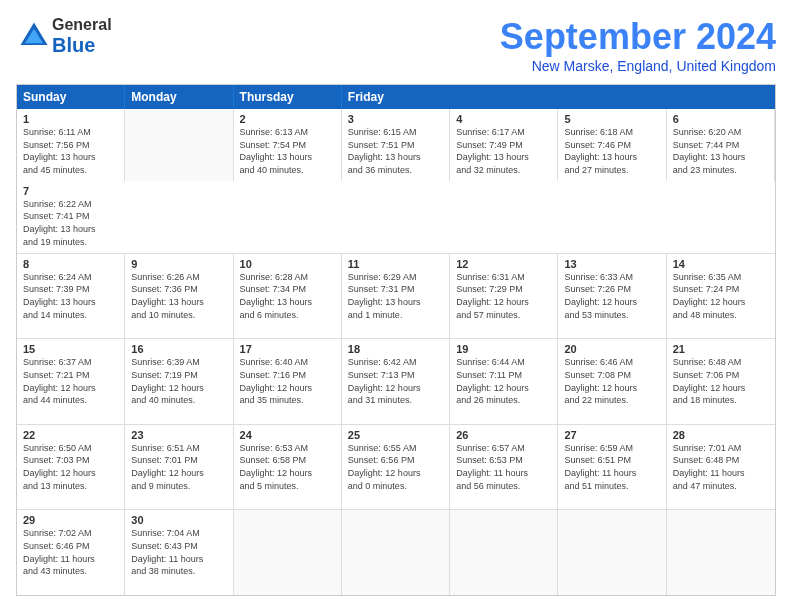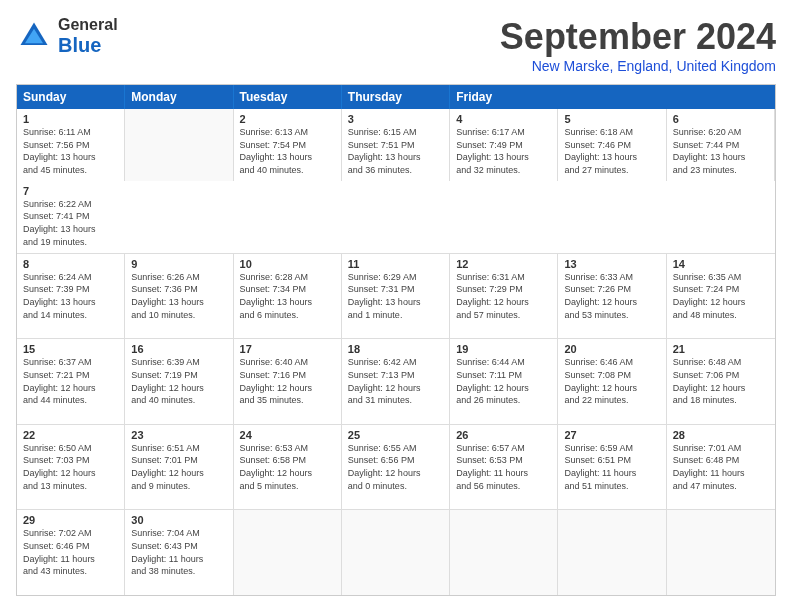--- a/index.html
+++ b/index.html
@@ -19,21 +19,20 @@
     }
     .header {
       display: flex;
       justify-content: space-between;
       align-items: flex-start;
       margin-bottom: 10px;
     }
     .logo {
       display: flex;
       align-items: center;
-      gap: 6px;
     }
     .logo-text {
       display: flex;
       flex-direction: column;
       line-height: 1.1;
     }
     .logo-general {
       font-size: 16px;
       font-weight: bold;
       color: #333;
@@ -46,21 +45,21 @@
     .logo-icon {
       width: 36px;
       height: 36px;
     }
     .title-block {
       text-align: right;
     }
     .month-title {
       font-size: 36px;
       font-weight: bold;
-      color: #404040;
+      color: #3b82f6;
     }
     .subtitle {
       font-size: 14px;
       color: #1d4ed8;
     }
     .calendar {
       flex: 1;
       display: flex;
       flex-direction: column;
       border: 1px solid #ccc;
@@ -133,21 +132,20 @@
     <div class="title-block">
       <div class="month-title">September 2024</div>
       <div class="subtitle">New Marske, England, United Kingdom</div>
     </div>
   </div>
 
   <div class="calendar">
     <div class="cal-header">
     <div class="cal-header-cell">Sunday</div>
         <div class="cal-header-cell">Monday</div>
-        <div class="cal-header-cell">Tuesday</div>
         <div class="cal-header-cell">Thursday</div>
         <div class="cal-header-cell">Friday</div>
       </div>
     <div class="cal-body">
     <div class="cal-row">
           <div class="cal-cell"><span class="day-num">1</span><span class="cell-text">Sunrise: 6:11 AM<br>Sunset: 7:56 PM<br>Daylight: 13 hours<br>and 45 minutes.</span></div>
           <div class="cal-cell empty"></div>
           <div class="cal-cell"><span class="day-num">2</span><span class="cell-text">Sunrise: 6:13 AM<br>Sunset: 7:54 PM<br>Daylight: 13 hours<br>and 40 minutes.</span></div>
           <div class="cal-cell"><span class="day-num">3</span><span class="cell-text">Sunrise: 6:15 AM<br>Sunset: 7:51 PM<br>Daylight: 13 hours<br>and 36 minutes.</span></div>
           <div class="cal-cell"><span class="day-num">4</span><span class="cell-text">Sunrise: 6:17 AM<br>Sunset: 7:49 PM<br>Daylight: 13 hours<br>and 32 minutes.</span></div>

